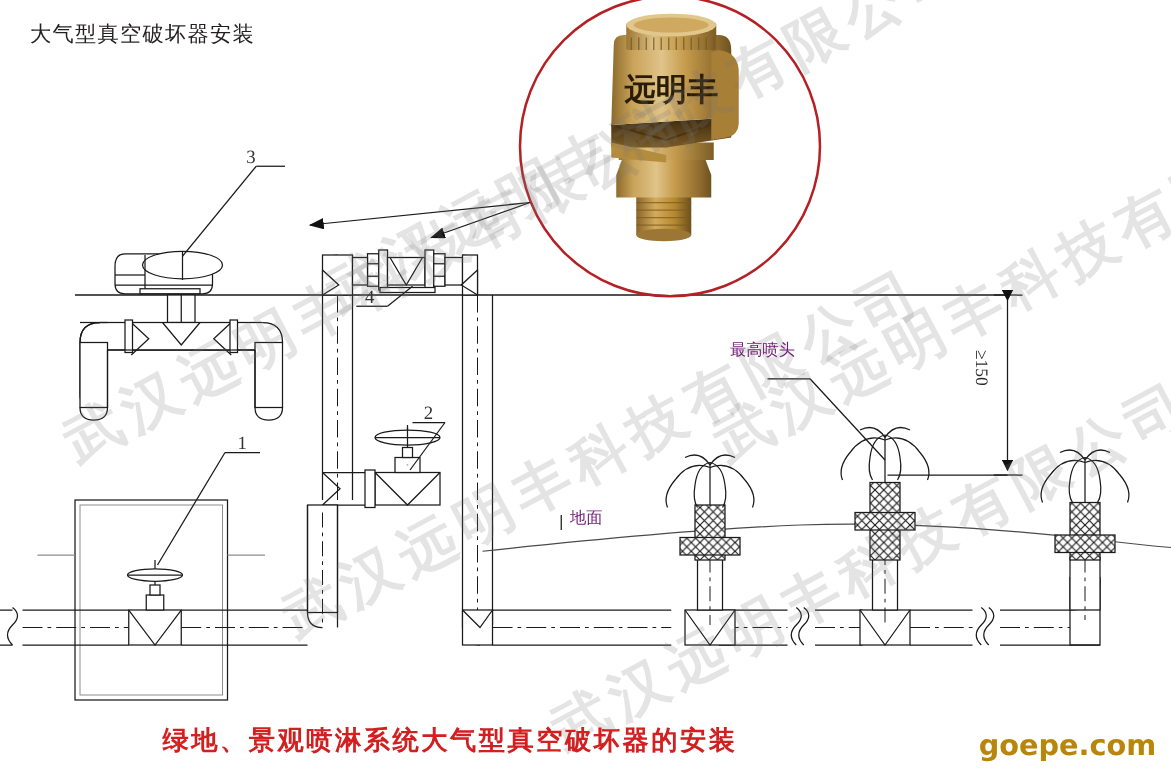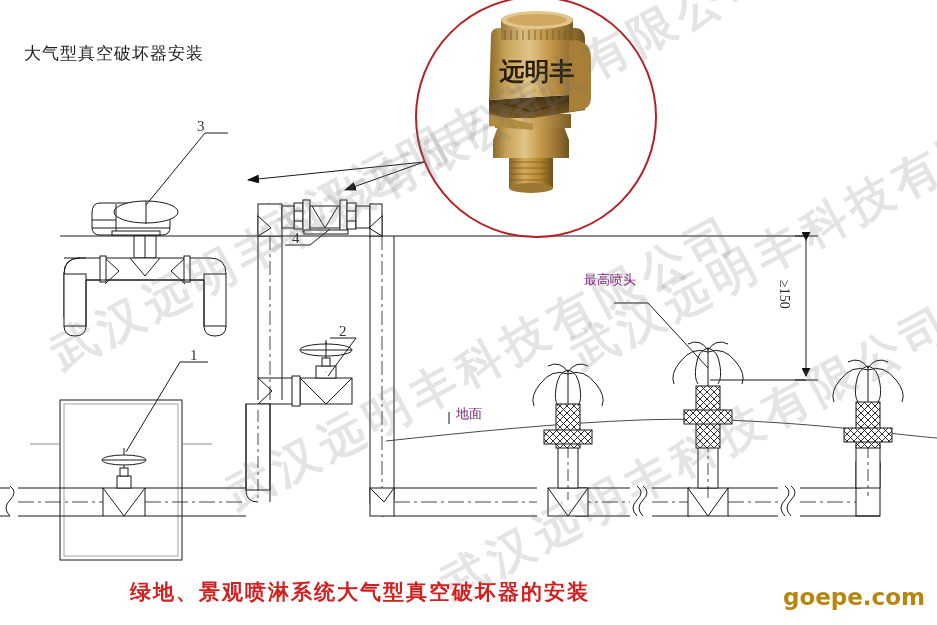--- a/index.html
+++ b/index.html
@@ -10,21 +10,20 @@
     color:#1a1a1a;
   }
   #stage{position:absolute;left:0;top:0;width:937px;height:625px;}
   #stage > svg{position:absolute;left:0;top:0;}
 
   .diagram-title{
     position:absolute;left:24px;top:16px;
     font-size:17px;letter-spacing:1px;color:#231f20;
     font-family:"DejaVu Serif","Liberation Serif",serif;
     white-space:nowrap;
-    margin-top:26px;
   }
   .caption{
     position:absolute;left:0;top:578px;width:720px;text-align:center;
     font-size:21px;font-weight:bold;color:#d21f1f;letter-spacing:2px;
     font-family:Liberation Mono, monospace;
     white-space:nowrap;
   }
   .site-watermark{
     position:absolute;right:12px;top:584px;
     font-size:23px;font-weight:bold;color:#b8860b;letter-spacing:0px;

